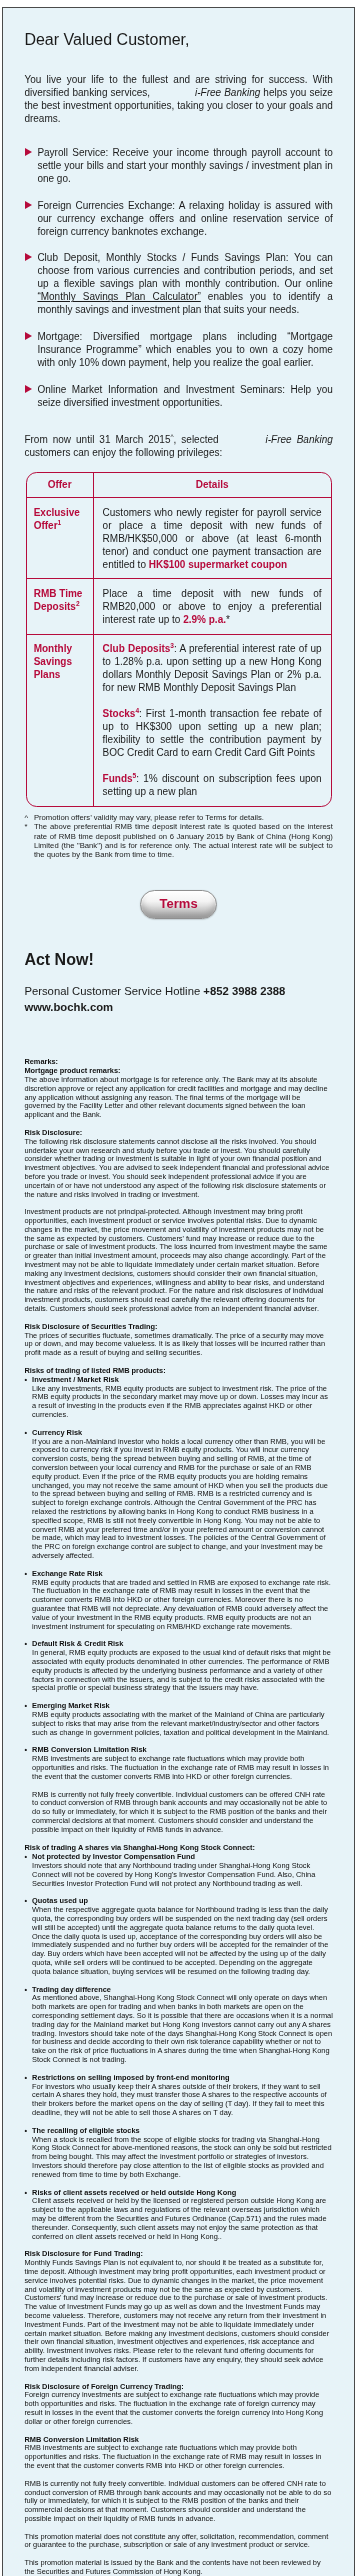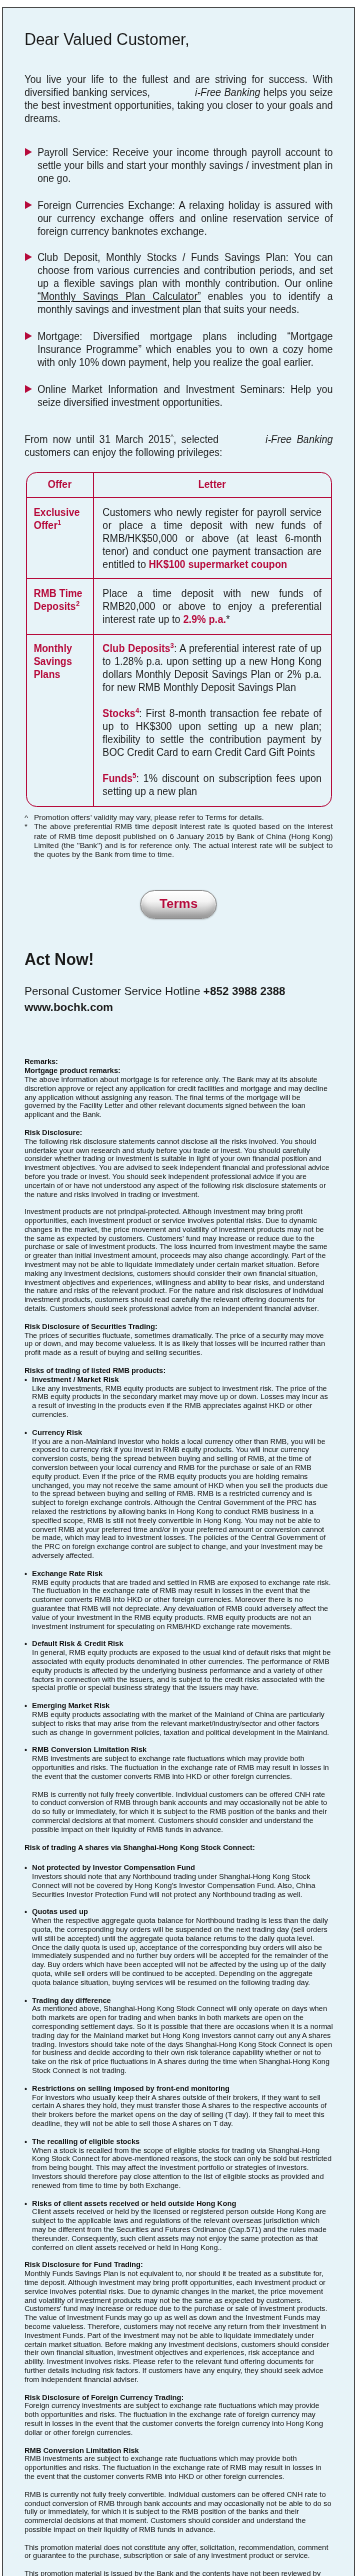--- a/index.html
+++ b/index.html
@@ -106,35 +106,35 @@
   <div class="bullet-item">
     <span class="tri"></span>
     <p class="bodytxt just bullet-text">Online Market Information and Investment Seminars: Help you seize diversified investment opportunities.</p>
   </div>
 
   <p class="bodytxt just promo"><span>From now until 31 March 2015</span><sup>^</sup><span>, selected </span><span class="brand">i-Free Banking</span><span> customers can enjoy the following privileges:</span></p>
 
   <div class="offer-table">
     <div class="t-row t-header">
       <div class="t-col-l">Offer</div>
-      <div class="t-col-r">Letter</div>
+      <div class="t-col-r">Details</div>
     </div>
     <div class="t-row">
       <div class="t-col-l"><span class="cell-label"><span>Exclusive Offer</span><sup>1</sup></span></div>
       <div class="t-col-r bodytxt just"><span>Customers who newly register for payroll service or place a time deposit with new funds of RMB/HK$50,000 or above (at least 6-month tenor) and conduct one payment transaction are entitled to </span><span class="hl">HK$100 supermarket coupon</span></div>
     </div>
     <div class="t-row">
       <div class="t-col-l"><span class="cell-label"><span>RMB Time Deposits</span><sup>2</sup></span></div>
       <div class="t-col-r bodytxt just"><span>Place a time deposit with new funds of RMB20,000 or above to enjoy a preferential interest rate up to </span><span class="hl">2.9% p.a.</span><span>*</span></div>
     </div>
     <div class="t-row">
       <div class="t-col-l"><span class="cell-label">Monthly Savings Plans</span></div>
       <div class="t-col-r bodytxt just">
         <p class="d-para"><span class="hl">Club Deposits</span><sup class="hl">3</sup><span>: A preferential interest rate of up to 1.28% p.a. upon setting up a new Hong Kong dollars Monthly Deposit Savings Plan or 2% p.a. for new RMB Monthly Deposit Savings Plan</span></p>
-        <p class="d-para"><span class="hl">Stocks</span><sup class="hl">4</sup><span>: First 8-month transaction fee rebate of up to HK$300 upon setting up a new plan; flexibility to settle the contribution payment by BOC Credit Card to earn Credit Card Gift Points</span></p>
+        <p class="d-para"><span class="hl">Stocks</span><sup class="hl">4</sup><span>: First 1-month transaction fee rebate of up to HK$300 upon setting up a new plan; flexibility to settle the contribution payment by BOC Credit Card to earn Credit Card Gift Points</span></p>
         <p class="d-para"><span class="hl">Funds</span><sup class="hl">5</sup><span>: 1% discount on subscription fees upon setting up a new plan</span></p>
       </div>
     </div>
   </div>
 
   <div class="footnotes">
     <div class="footnote">
       <span class="fn-marker">^</span>
       <span class="fn-text just">Promotion offers’ validity may vary, please refer to Terms for details.</span>
     </div>
@@ -216,21 +216,21 @@
       <div class="r-item-head">
           <span class="dot">•</span>
           <span>RMB Conversion Limitation Risk</span>
         </div>
       <div class="r-item-body">
           <p>RMB investments are subject to exchange rate fluctuations which may provide both opportunities and risks. The fluctuation in the exchange rate of RMB may result in losses in the event that the customer converts RMB into HKD or other foreign currencies.</p>
           <p>RMB is currently not fully freely convertible. Individual customers can be offered CNH rate to conduct conversion of RMB through bank accounts and may occasionally not be able to do so fully or immediately, for which it is subject to the RMB position of the banks and their commercial decisions at that moment. Customers should consider and understand the possible impact on their liquidity of RMB funds in advance.</p>
         </div>
     </div>
 
-    <p style="margin-bottom:12px" class="r-head">Risk of trading A shares via Shanghai-Hong Kong Stock Connect:</p>
+    <p style="margin-bottom:1px" class="r-head">Risk of trading A shares via Shanghai-Hong Kong Stock Connect:</p>
 
     <div class="r-item">
       <div class="r-item-head">
           <span class="dot">•</span>
           <span>Not protected by Investor Compensation Fund</span>
         </div>
       <div class="r-item-body">
           <p>Investors should note that any Northbound trading under Shanghai-Hong Kong Stock Connect will not be covered by Hong Kong's Investor Compensation Fund. Also, China Securities Investor Protection Fund will not protect any Northbound trading as well.</p>
         </div>
     </div>

